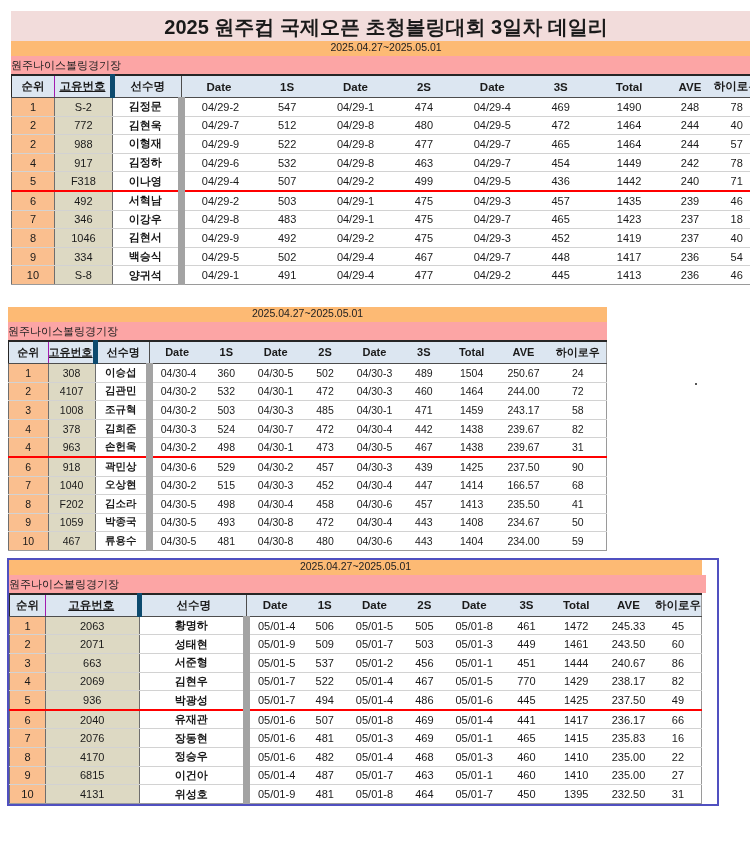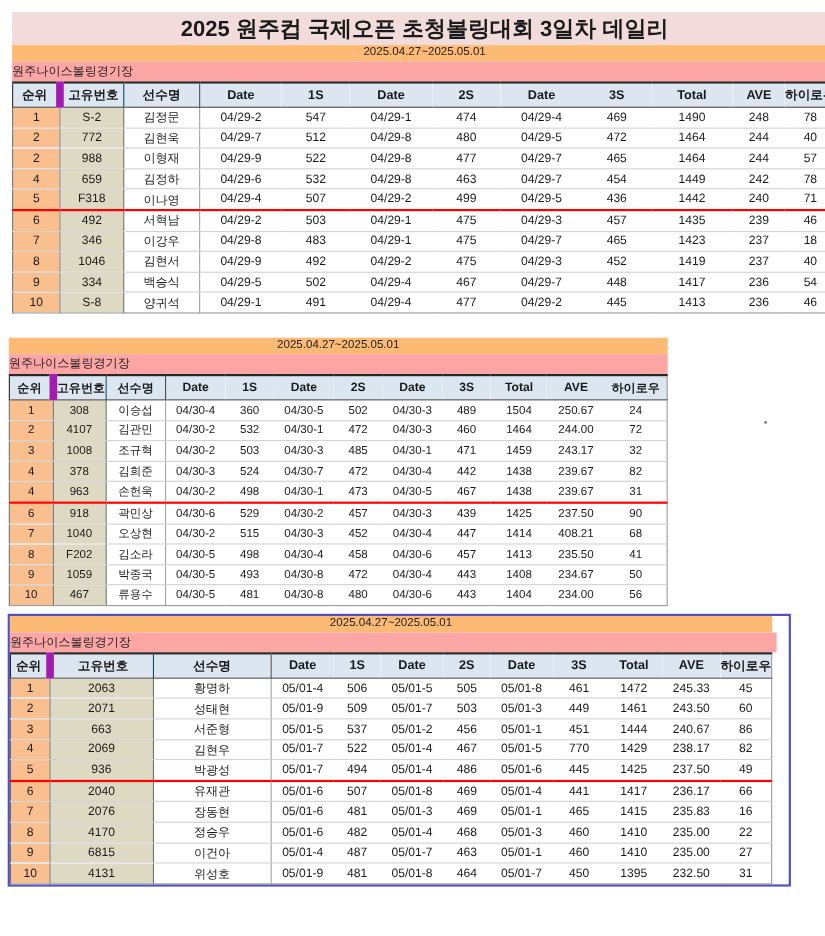--- a/index.html
+++ b/index.html
@@ -26,23 +26,23 @@
     padding:0;text-align:center;white-space:nowrap;overflow:hidden;
   }
   td{
     font-size:11px;height:17.6px;padding:0;text-align:center;white-space:nowrap;overflow:hidden;
     border-bottom:1px solid #d2d2d2;background:#fff;
   }
   tbody tr:last-child td{border-bottom:1px solid #9a9a9a;}
   
   td:nth-child(1){background:#fabf8f;border-left:1px solid #6e6e6e;border-right:1px solid #6e6e6e;}
   td:nth-child(2){background:#ddd9c3;border-right:1px solid #6e6e6e;}
-  td:nth-child(3){border-right:1px solid #a3a3a3;}
-  th:nth-child(1){border-left:1px solid #262626;border-right:7px solid #a21caf;}
-  th:nth-child(2){border-right:1px solid #0c4a6e;}
+  td:nth-child(3){border-right:7px solid #a3a3a3;font-weight:bold;}
+  th:nth-child(1){border-left:1px solid #262626;border-right:1px solid #a21caf;}
+  th:nth-child(2){border-right:5px solid #0c4a6e;text-decoration:underline;}
   th:nth-child(3){border-right:1px solid #4d4d4d;}
   td:last-child,th:last-child{border-right:1px solid #9a9a9a;}
   tr.cutoff td{border-bottom:2px solid #ff0000;}
   
   .t1{width:750px;margin:11px;}
   .t1 .venue{padding-right:17px;}
   
   .t2{width:599px;margin:22px 0 0 8px;}
   .t2 .venue{padding-right:20px;}
   .t2 td{font-size:10.5px;}
@@ -130,21 +130,21 @@
           <td>04/29-8</td>
           <td>477</td>
           <td>04/29-7</td>
           <td>465</td>
           <td>1464</td>
           <td>244</td>
           <td>57</td>
         </tr>
         <tr>
           <td>4</td>
-          <td>659</td>
+          <td>917</td>
           <td>김정하</td>
           <td>04/29-6</td>
           <td>532</td>
           <td>04/29-8</td>
           <td>463</td>
           <td>04/29-7</td>
           <td>454</td>
           <td>1449</td>
           <td>242</td>
           <td>78</td>
@@ -305,21 +305,21 @@
           <td>1008</td>
           <td>조규혁</td>
           <td>04/30-2</td>
           <td>503</td>
           <td>04/30-3</td>
           <td>485</td>
           <td>04/30-1</td>
           <td>471</td>
           <td>1459</td>
           <td>243.17</td>
-          <td>32</td>
+          <td>58</td>
         </tr>
         <tr>
           <td>4</td>
           <td>378</td>
           <td>김희준</td>
           <td>04/30-3</td>
           <td>524</td>
           <td>04/30-7</td>
           <td>472</td>
           <td>04/30-4</td>
@@ -360,21 +360,21 @@
           <td>7</td>
           <td>1040</td>
           <td>오상현</td>
           <td>04/30-2</td>
           <td>515</td>
           <td>04/30-3</td>
           <td>452</td>
           <td>04/30-4</td>
           <td>447</td>
           <td>1414</td>
-          <td>408.21</td>
+          <td>166.57</td>
           <td>68</td>
         </tr>
         <tr>
           <td>8</td>
           <td>F202</td>
           <td>김소라</td>
           <td>04/30-5</td>
           <td>498</td>
           <td>04/30-4</td>
           <td>458</td>
@@ -403,21 +403,21 @@
           <td>467</td>
           <td>류용수</td>
           <td>04/30-5</td>
           <td>481</td>
           <td>04/30-8</td>
           <td>480</td>
           <td>04/30-6</td>
           <td>443</td>
           <td>1404</td>
           <td>234.00</td>
-          <td>56</td>
+          <td>59</td>
         </tr>
       </tbody>
     </table>
 </section>
 
 <div class="t3wrap">
   <section class="tbl t3">
     <div class="subtitle">2025.04.27~2025.05.01</div>
     <div class="venue">원주나이스볼링경기장</div>
     <table>

